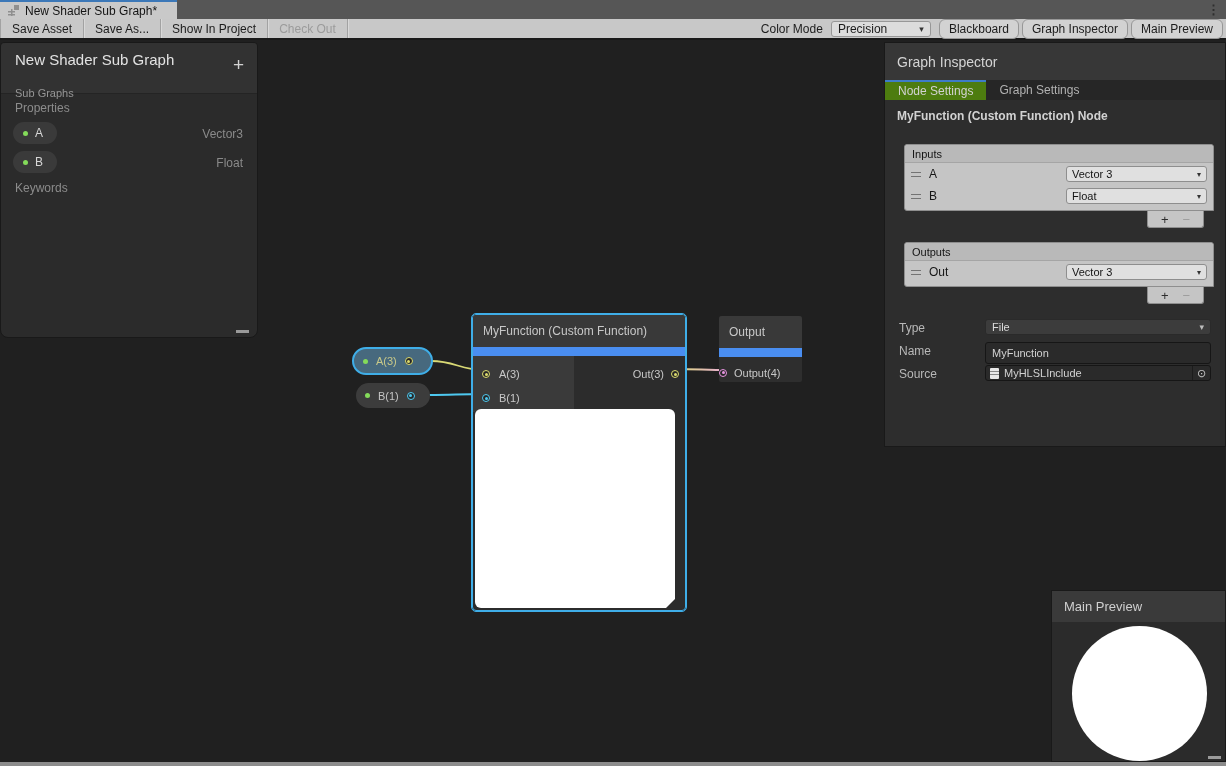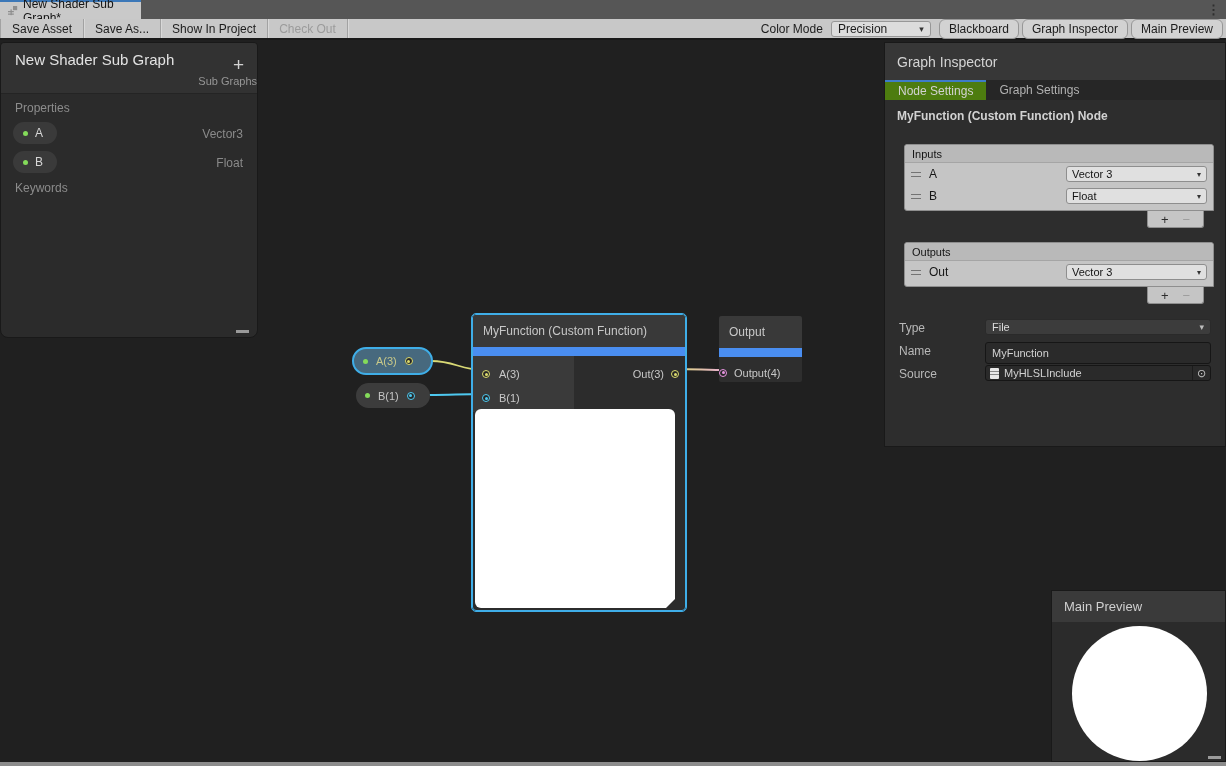--- a/index.html
+++ b/index.html
@@ -1,21 +1,21 @@
 <!DOCTYPE html>
 <html style="--accent_blue: #4a8ef1; --selection: #3faee8; --vector3_yellow: #dcdc6e; --float_cyan: #4ec9f0; --vector4_pink: #e895e0; --property_green: #84db5a;"><head>
 <meta charset="utf-8">
 <style>
   * { margin:0; padding:0; box-sizing:border-box; }
   html,body { width:1226px; height:766px; overflow:hidden; background:#202020;
               font-family:"Liberation Sans", sans-serif; }
 
   
   #tabstrip { position:absolute; left:0; top:0; width:1226px; height:19px; background:#565656; }
-  #doc-tab { position:absolute; left:0; top:0; width:141px; height:19px; background:#c9c9c9;
+  #doc-tab { position:absolute; left:0; top:0; width:177px; height:19px; background:#c9c9c9;
              border-top:2px solid #3c78b8; display:flex; align-items:center; gap:5px; padding:0 8px;
              color:#141414; font-size:12px; }
   #overflow-menu { position:absolute; right:6px; top:1px; color:#2e2e2e; font-size:13px; font-weight:bold;
                    line-height:17px; cursor:pointer; }
   #toolbar { position:absolute; left:0; top:19px; width:1226px; height:21px; background:#c8c8c8;
              border-bottom:2px solid #191919; display:flex; align-items:center; font-size:12px; color:#1c1c1c; }
   .tbtn { height:100%; display:flex; align-items:center; padding:0 11px; border-right:1px solid #a2a2a2;
           box-shadow:1px 0 0 #d8d8d8; cursor:pointer; white-space:nowrap; }
   .tbtn:first-child { border-left:1px solid #a2a2a2; }
   .tbtn.disabled { color:#9b9b9b; }
@@ -70,21 +70,21 @@
   #onode-body { height:31px; display:flex; align-items:center; gap:7px; padding-left:0;
                 color:#c8c8c8; font-size:11px; }
 
   
   .panel { position:absolute; background:#2b2b2b; border:1px solid #191919; z-index:3; }
 
   #blackboard { left:0; top:0; width:258px; height:296px; border-radius:4px 4px 8px 8px; }
   #bb-header { position:relative; height:51px; background:#323232; border-bottom:1px solid #242424;
                border-radius:4px 4px 0 0; padding:8px 0 0 14px; }
   #bb-title { color:#e2e2e2; font-size:15px; }
-  #bb-sub { color:#969696; font-size:11px; margin-top:7px;text-align:right; }
+  #bb-sub { color:#969696; font-size:11px; margin-top:19px; }
   #bb-add { position:absolute; right:13px; top:12px; color:#d2d2d2; font-size:19px; cursor:pointer; line-height:19px; }
   .bb-sec { position:absolute; left:14px; color:#8c8c8c; font-size:12px; }
   .bb-pill { position:absolute; left:12px; width:44px; height:22px; background:#3a3a3a; border-radius:12px;
              display:flex; align-items:center; gap:7px; padding:0 10px; color:#d6d6d6; font-size:12px; cursor:pointer; }
   .bb-type { position:absolute; right:14px; color:#8a8a8a; font-size:12px; }
   .rhandle { position:absolute; right:8px; bottom:4px; width:13px; height:3px; background:#9a9a9a; cursor:nwse-resize; }
 
   #inspector { left:884px; top:0; width:342px; height:405px; background:#2d2d2d; }
   #gi-header { height:37px; background:#373737; display:flex; align-items:center; padding-left:12px;
                color:#d4d4d4; font-size:14px; }

